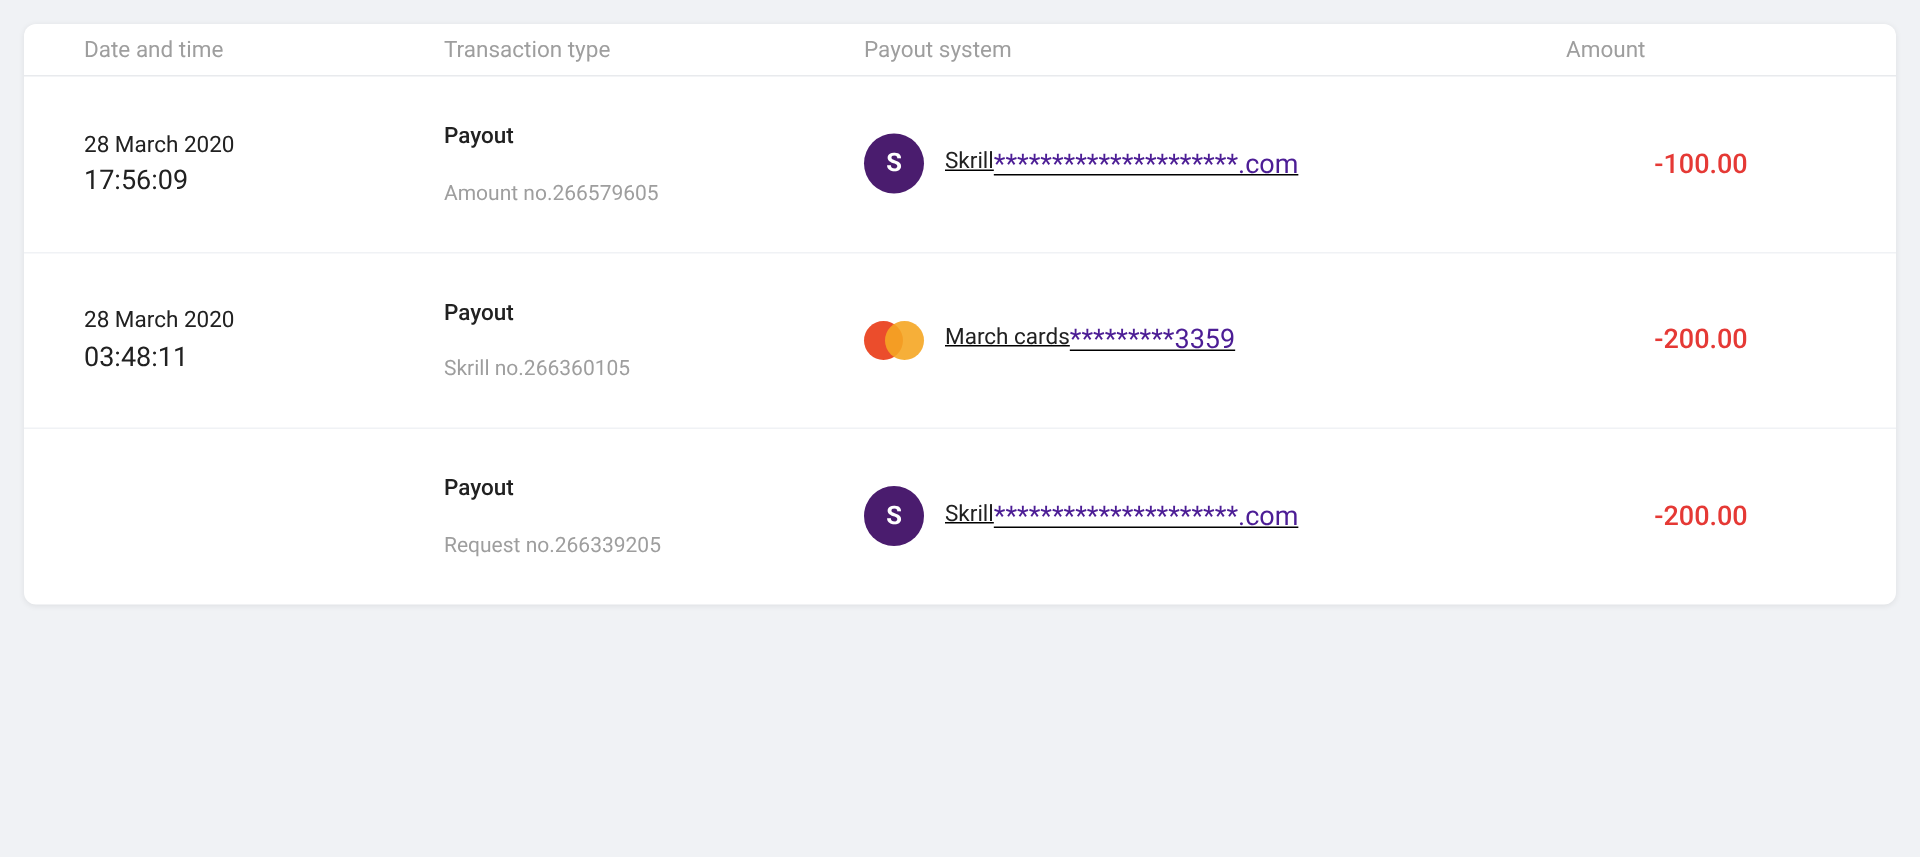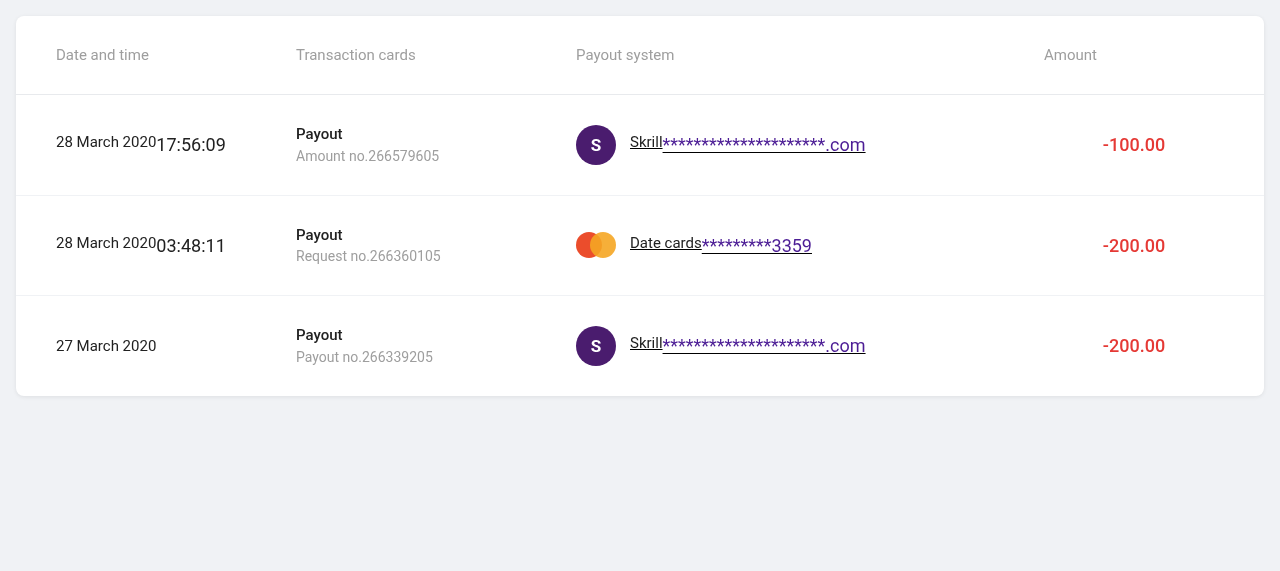--- a/index.html
+++ b/index.html
@@ -23,21 +23,21 @@
       background: #ffffff;
       border-radius: 8px;
       width: 100%;
       overflow: hidden;
       box-shadow: 0 1px 4px rgba(0,0,0,0.08);
     }
 
     .table-header {
       display: grid;
       grid-template-columns: 240px 280px 1fr 180px;
-      padding: 30px 40px;
+      padding: 8px 40px;
       border-bottom: 1.5px solid #e8eaed;
     }
 
     .header-cell {
       color: #9e9e9e;
       font-size: 15px;
       font-weight: 400;
     }
 
     .header-cell.amount {
@@ -51,39 +51,41 @@
       border-bottom: 1.5px solid #f0f2f5;
       align-items: center;
     }
 
     .table-row:last-child {
       border-bottom: none;
     }
 
     .date-cell {
       display: flex;
+      flex-direction: column;
     }
 
     .date-main {
       font-size: 15px;
       color: #212121;
       font-weight: 400;
       line-height: 1.5;
     }
 
     .date-time {
       font-size: 18px;
       color: #212121;
       font-weight: 400;
       line-height: 1.5;
     }
 
     .transaction-cell {
       display: flex;
       flex-direction: column;
+      gap: 17px;
     }
 
     .transaction-type {
       font-size: 15px;
       color: #212121;
       font-weight: 500;
       line-height: 1.5;
     }
 
     .transaction-ref {
@@ -168,21 +170,21 @@
       right: 0;
       opacity: 0.9;
     }
   </style>
 </head>
 <body>
 
 <div class="table-container">
   <div class="table-header">
     <div class="header-cell">Date and time</div>
-    <div class="header-cell">Transaction cards</div>
+    <div class="header-cell">Transaction type</div>
     <div class="header-cell">Payout system</div>
     <div class="header-cell amount">Amount</div>
   </div>
 
   <div class="table-row">
     <div class="date-cell">
       <span class="date-main">28 March 2020</span>
       <span class="date-time">17:56:09</span>
     </div>
     <div class="transaction-cell">
@@ -199,42 +201,41 @@
     <div class="amount-cell">-100.00</div>
   </div>
 
   <div class="table-row">
     <div class="date-cell">
       <span class="date-main">28 March 2020</span>
       <span class="date-time">03:48:11</span>
     </div>
     <div class="transaction-cell">
       <span class="transaction-type">Payout</span>
-      <span class="transaction-ref">Request no.266360105</span>
+      <span class="transaction-ref">Skrill no.266360105</span>
     </div>
     <div class="payment-cell">
       <div class="icon-mastercard">
         <div class="mc-circle-left"></div>
         <div class="mc-circle-right"></div>
       </div>
       <div class="payment-info">
-        <span class="payment-name">Date cards</span>
+        <span class="payment-name">March cards</span>
         <span class="payment-detail">*********3359</span>
       </div>
     </div>
     <div class="amount-cell">-200.00</div>
   </div>
 
   <div class="table-row">
     <div class="date-cell">
-      <span class="date-main">27 March 2020</span>
     </div>
     <div class="transaction-cell">
       <span class="transaction-type">Payout</span>
-      <span class="transaction-ref">Payout no.266339205</span>
+      <span class="transaction-ref">Request no.266339205</span>
     </div>
     <div class="payment-cell">
       <div class="icon-skrill">S</div>
       <div class="payment-info">
         <span class="payment-name">Skrill</span>
         <span class="payment-detail">*********************.com</span>
       </div>
     </div>
     <div class="amount-cell">-200.00</div>
   </div>

